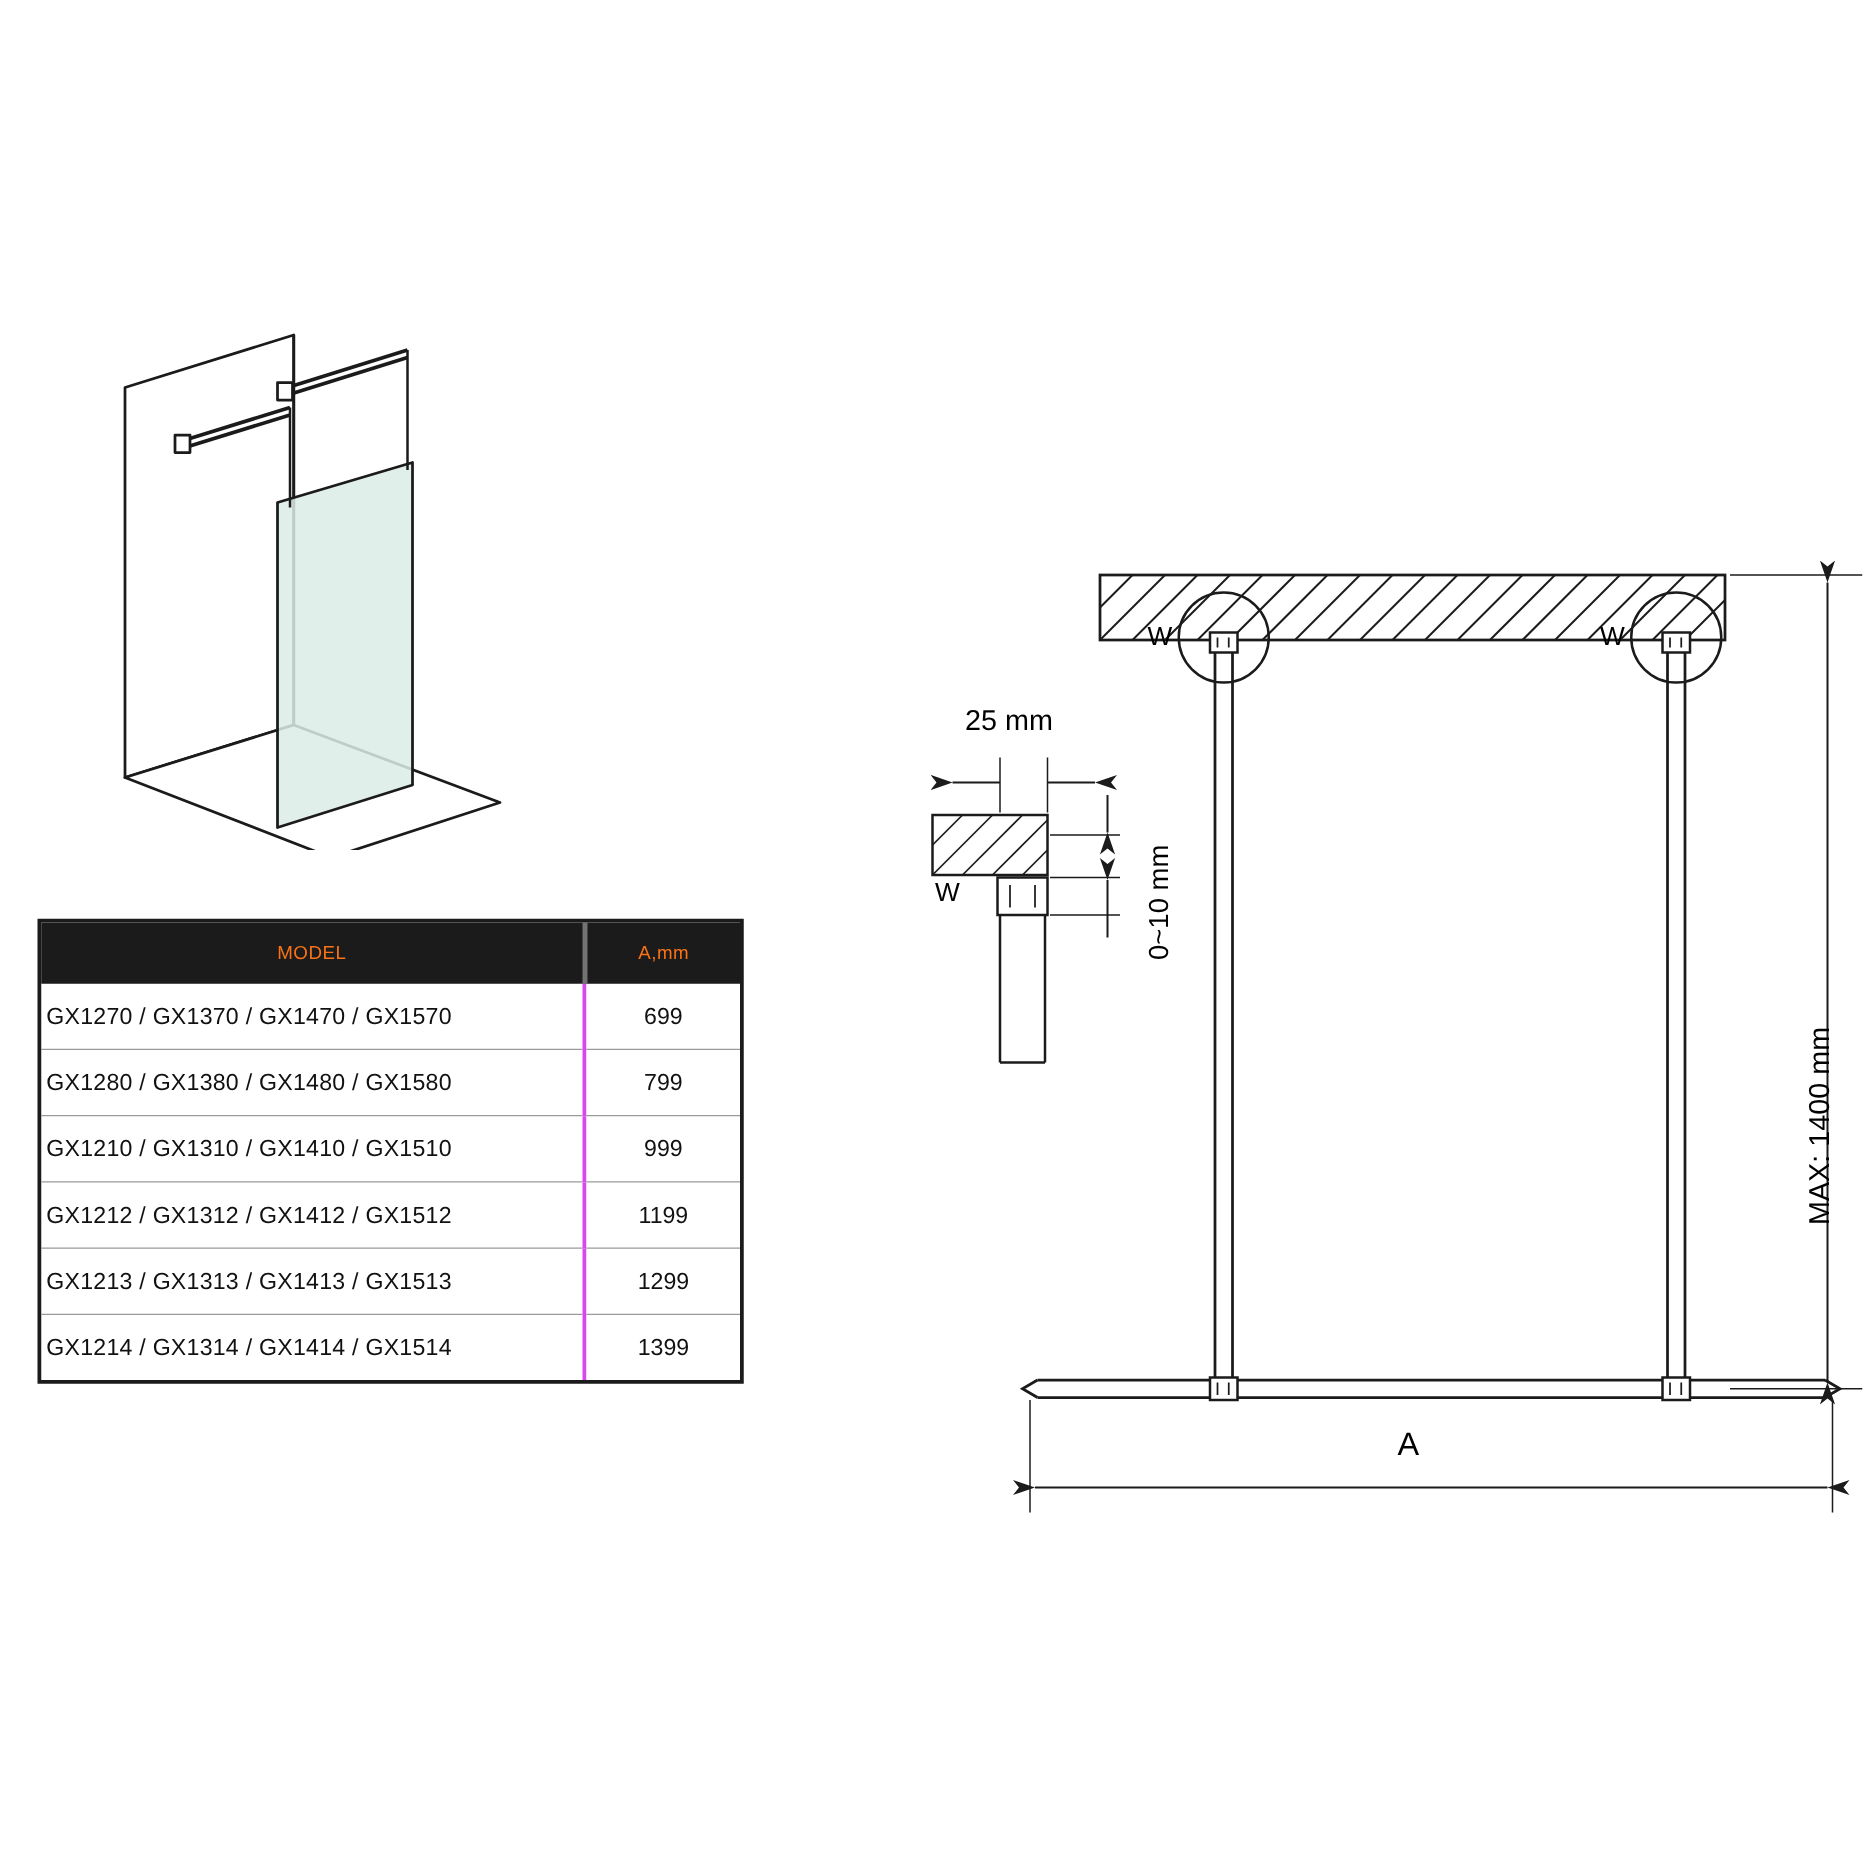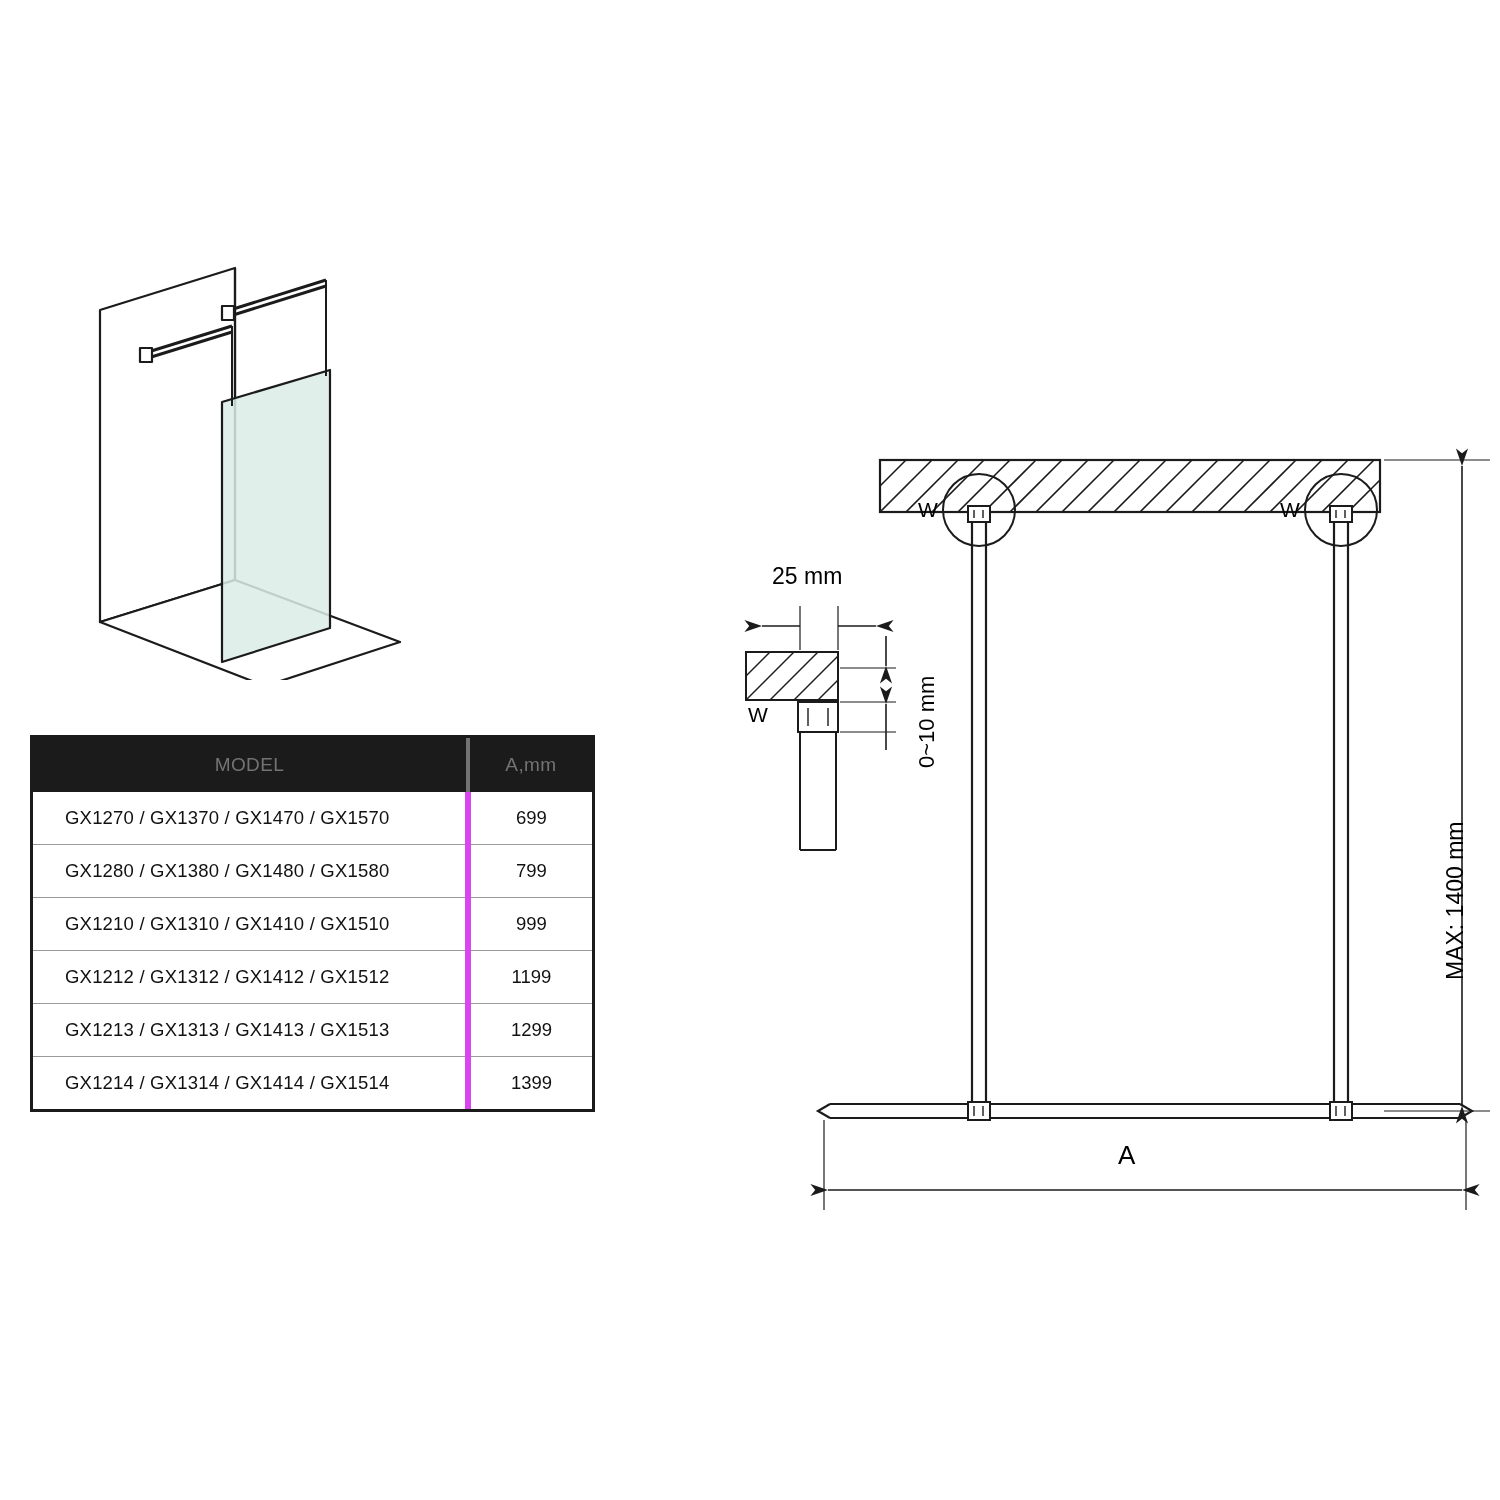--- a/index.html
+++ b/index.html
@@ -41,41 +41,41 @@
     box-sizing: border-box;
     background: #ffffff;
   }
   table.models {
     border-collapse: collapse;
     width: 100%;
     table-layout: fixed;
   }
   table.models th {
     background: #1b1b1b;
-    color: #737373;
+    color: #f97316;
     font-weight: normal;
-    font-size: 19px;
+    font-size: 15px;
     padding: 16px 0;
     text-align: center;
     letter-spacing: 0.4px;
   }
   table.models td {
     border-top: 1px solid #9a9a9a;
     font-size: 18.5px;
     padding: 15px 0;
     color: #111;
   }
   table.models td.model {
-    padding-left: 32px;
+    padding-left: 4px;
     text-align: left;
     letter-spacing: 0.2px;
   }
   table.models td.val {
     text-align: center;
-    border-left: 6px solid #d946ef;
+    border-left: 3px solid #d946ef;
   }
   table.models th.th-model { width: 78%; }
   table.models th.th-val { width: 22%; border-left: 4px solid #737373; }
   table.models tr:first-child td { border-top: none; }
 
   
   .tech-wrap {
     position: absolute;
     left: 700px;
     top: 420px;

